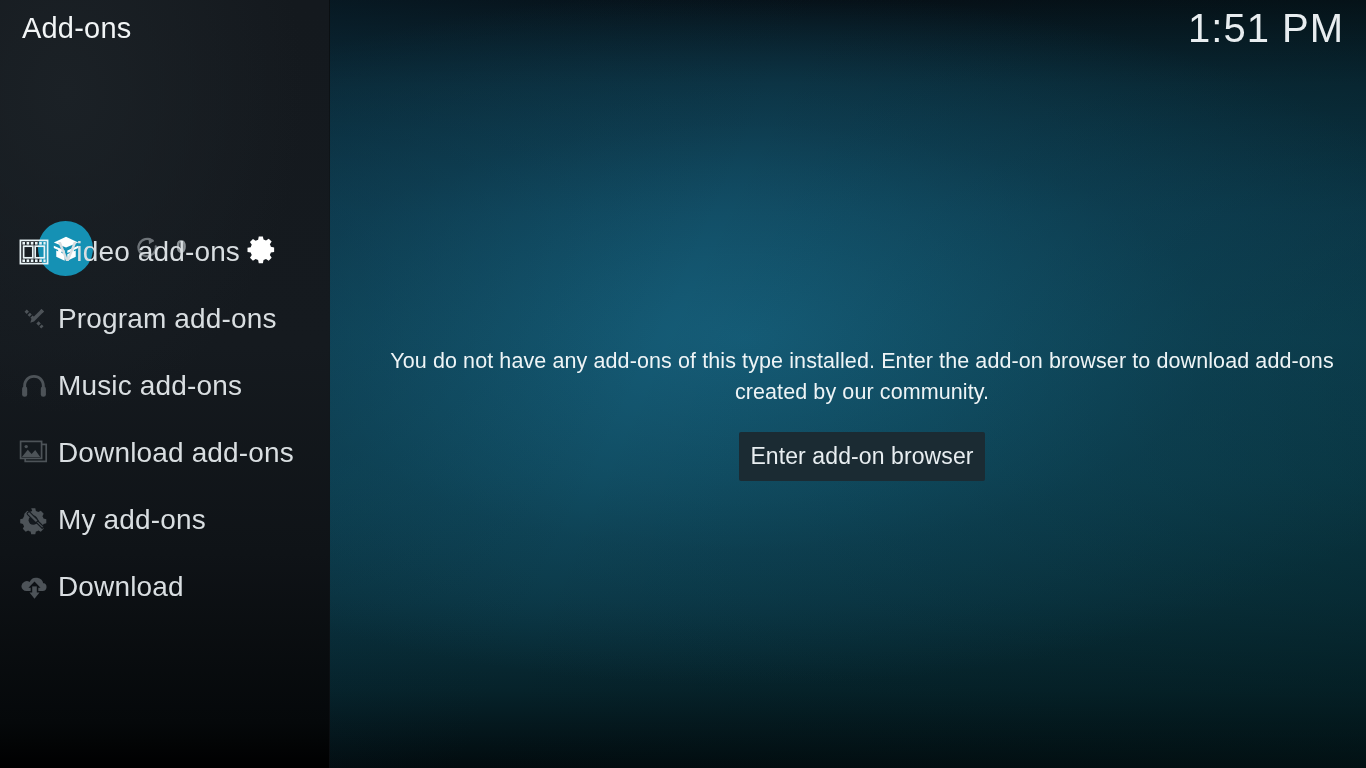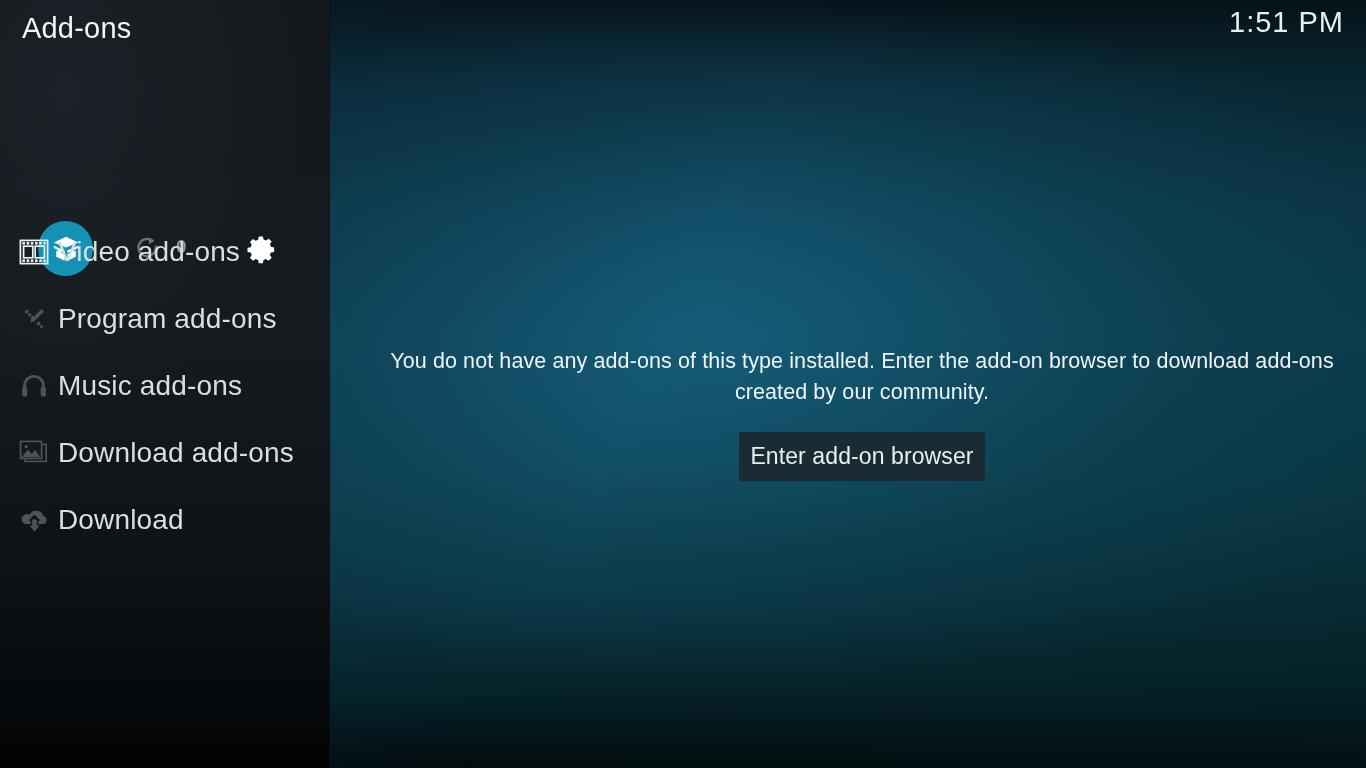--- a/index.html
+++ b/index.html
@@ -130,21 +130,21 @@
     border:none; border-radius:2px;
     display:flex; align-items:center; justify-content:center;
     color:#e8eef1; font-size:23px; font-weight:300;
     font-family:"Liberation Sans", sans-serif;
     letter-spacing:.1px;
     cursor:pointer;
   }
 
   #clock {
     position:absolute; right:22px; top:6px;
-    font-size:29px; font-weight:200; color:#e8edf0;
+    font-size:40px; font-weight:200; color:#e8edf0;
     letter-spacing:1px;
   }
 </style>
 </head>
 <body>
 
 <div id="app">
 
   <div id="sidebar">
 
@@ -241,20 +241,33 @@
             <rect x="1.6" y="2.4" width="21" height="17" fill="#14191e"></rect>
             <g stroke="none" fill="currentColor">
               <circle cx="7.2" cy="7.6" r="1.7"></circle>
               <path d="M2.9 17.9 L8.8 10.7 L12.6 15.1 L16.2 11 L21.2 17.9 Z"></path>
             </g>
           </svg>
         </span>
         <span class="menu-label">Download add-ons</span>
       </div>
 
+      <div class="menu-item">
+        <span class="menu-icon">
+          <svg width="30" height="30" viewBox="0 0 30 30" fill="currentColor">
+            <path d="M12.2 3.2h4.1l.6 2.8c.9.2 1.7.6 2.4 1.1l2.5-1.3 2.9 2.9-1.3 2.5c.5.7.9 1.5 1.1 2.4l2.8.6v4.1l-2.8.6c-.2.9-.6 1.7-1.1 2.4l1.3 2.5-2.9 2.9-2.5-1.3c-.7.5-1.5.9-2.4 1.1l-.6 2.8h-4.1l-.6-2.8a8.6 8.6 0 0 1-2.4-1.1l-2.5 1.3-2.9-2.9 1.3-2.5a8.6 8.6 0 0 1-1.1-2.4l-2.8-.6v-4.1l2.8-.6c.2-.9.6-1.7 1.1-2.4L5.4 8.7l2.9-2.9 2.5 1.3c.7-.5 1.5-.9 2.4-1.1z"></path>
+            <circle cx="14.2" cy="15.2" r="4.6" fill="#14191e"></circle>
+            <g transform="rotate(-45 17 16)">
+              <rect x="15.6" y="4.2" width="3.4" height="13.6" rx="1.1" fill="currentColor" stroke="#14191e" stroke-width="1.1"></rect>
+              <rect x="16.2" y="17.2" width="2.2" height="8.4" fill="currentColor" stroke="#14191e" stroke-width="1.1"></rect>
+            </g>
+          </svg>
+        </span>
+        <span class="menu-label">My add-ons</span>
+      </div>
 
       <div class="menu-item">
         <span class="menu-icon">
           <svg width="31" height="26" viewBox="0 0 31 26" fill="currentColor">
             <path d="M24.3 10.1A7.2 7.2 0 0 0 10.6 7.9 5.5 5.5 0 0 0 2.4 12a5.1 5.1 0 0 0 5 5.1h4.3v-3.4H9.5l6-6.2 6 6.2h-2.2v3.4h4.4a4.1 4.1 0 0 0 .6-8.1z"></path>
             <rect x="13.2" y="12.4" width="4.6" height="6.6"></rect>
             <path d="M10.5 18.4h10l-5 6.4z"></path>
           </svg>
         </span>
         <span class="menu-label">Download</span>

